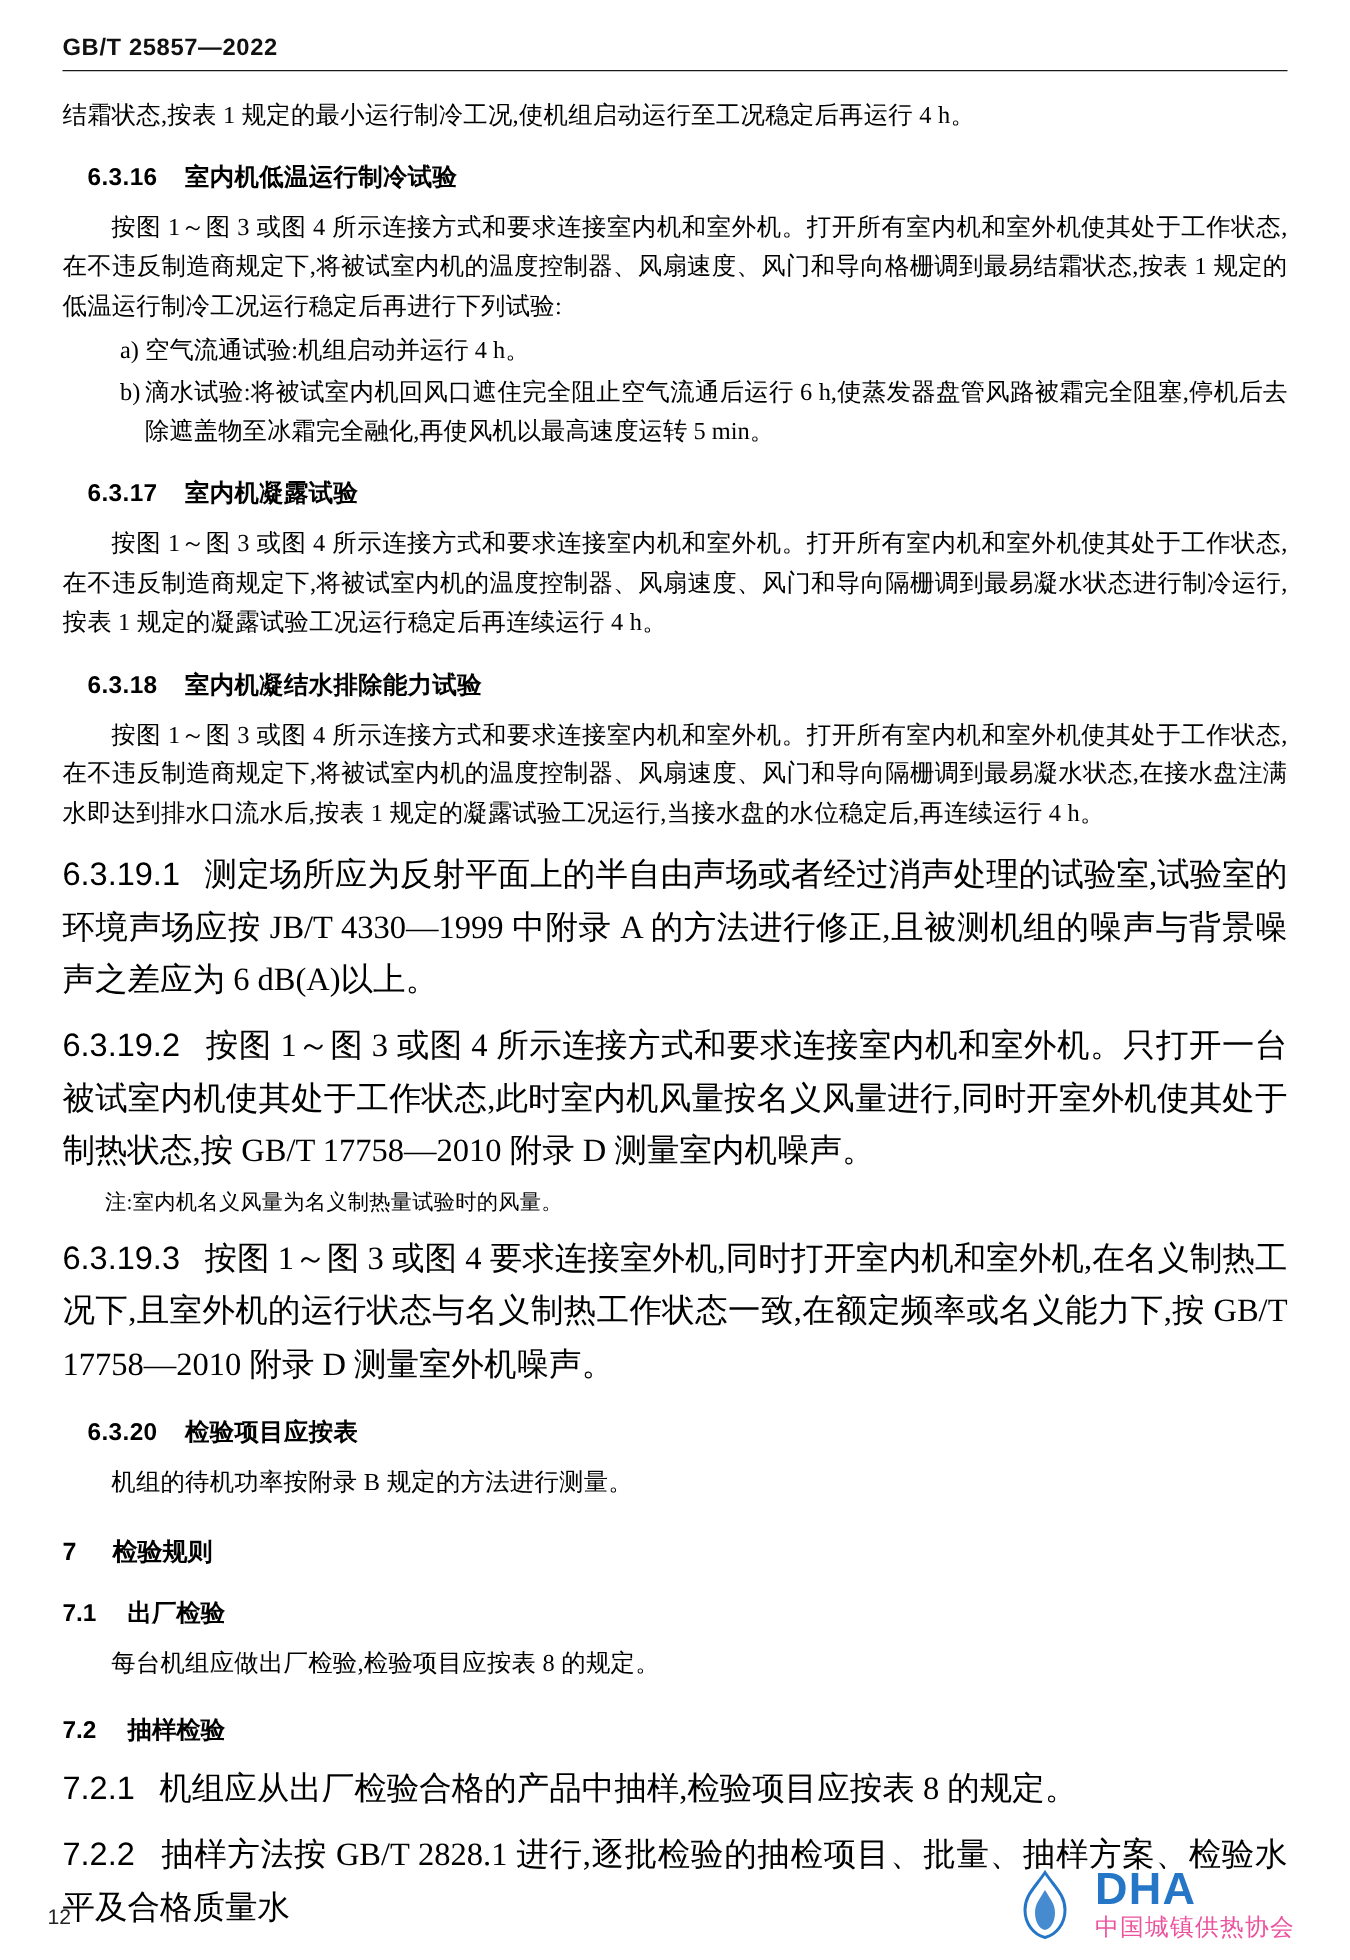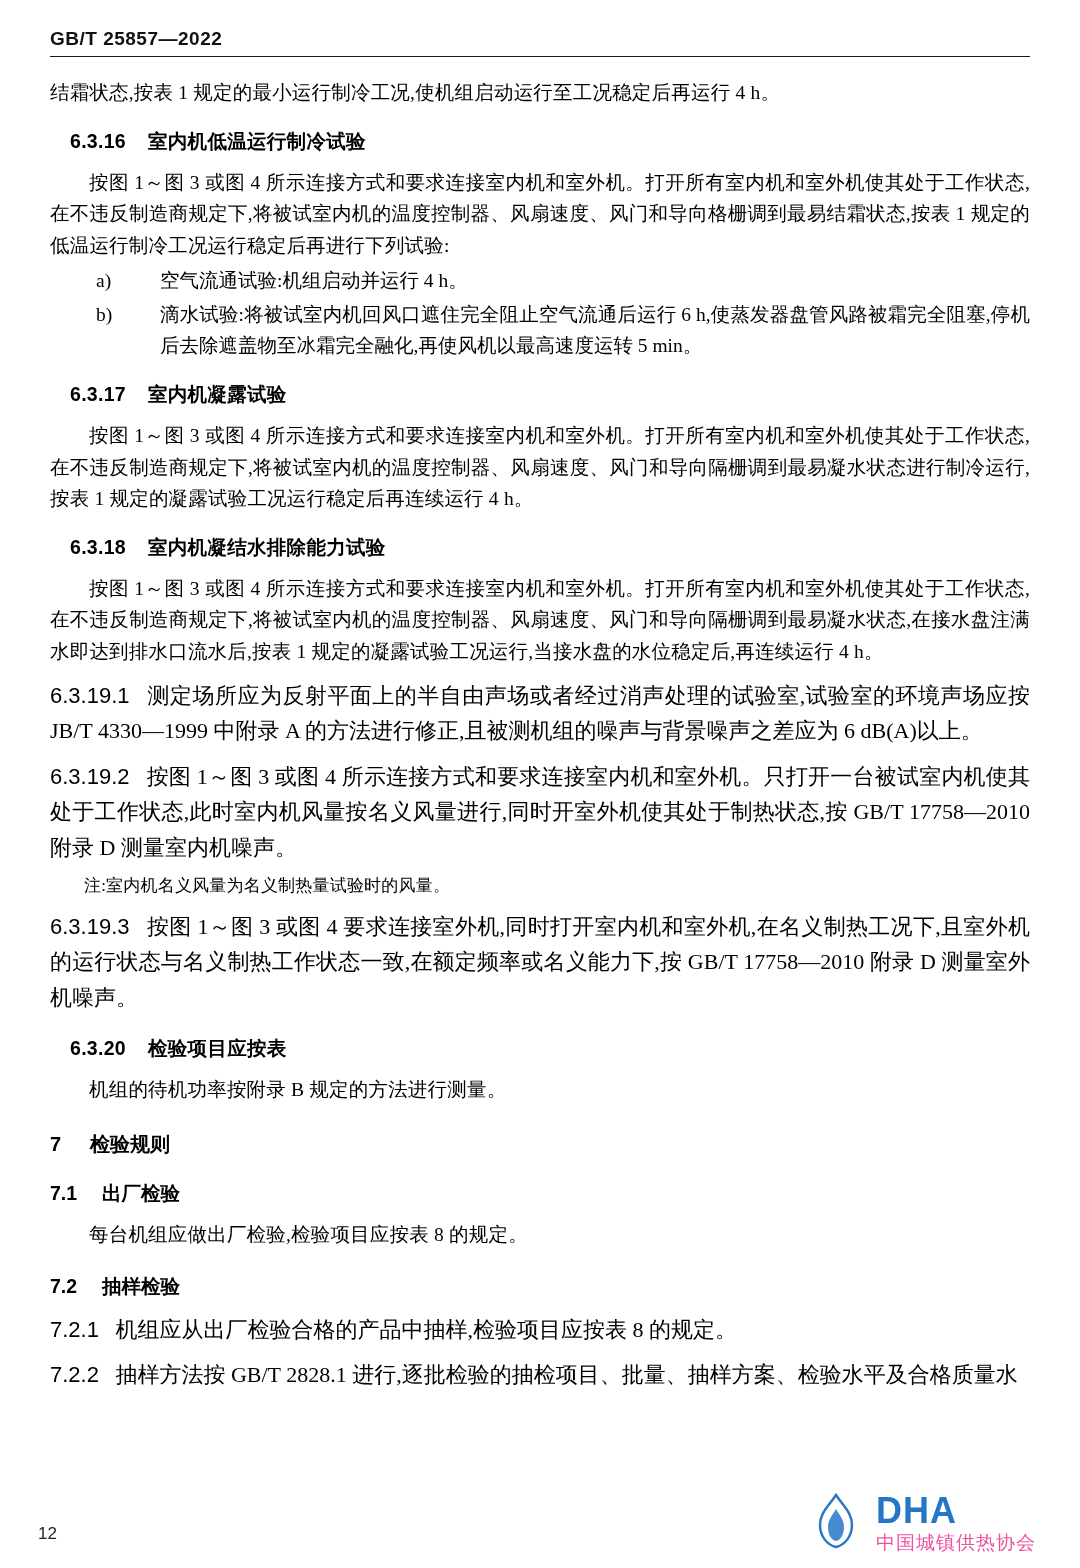--- a/index.html
+++ b/index.html
@@ -94,24 +94,23 @@
   .list-item .marker {
     flex: 0 0 auto;
     width: 66px;
     padding-left: 46px;
     box-sizing: border-box;
   }
   .list-item .itemtext {
     flex: 1 1 auto;
     text-align: justify;
     text-justify: inter-ideograph;
-    margin-left: 44px;
   }
   .numbered-para {
-    font-size: 22px;
+    font-size: 26px;
     line-height: 1.62;
     text-align: justify;
     text-justify: inter-ideograph;
     margin-top: 10px;
   }
   .numbered-para .pnum {
     font-family: "Liberation Sans", "DejaVu Sans", sans-serif;
     font-weight: normal;
   }
   .note {
@@ -126,21 +125,21 @@
     bottom: 24px;
     font-family: "Liberation Sans", "DejaVu Sans", sans-serif;
     font-size: 17px;
     color: #222;
   }
   .watermark {
     position: absolute;
     right: 44px;
     bottom: 16px;
     display: flex;
-    align-items: flex-start;
+    align-items: flex-end;
     gap: 10px;
     opacity: 0.95;
   }
   .wm-logo {
     width: 60px;
     height: 56px;
     position: relative;
   }
   .wm-text {
     display: flex;

